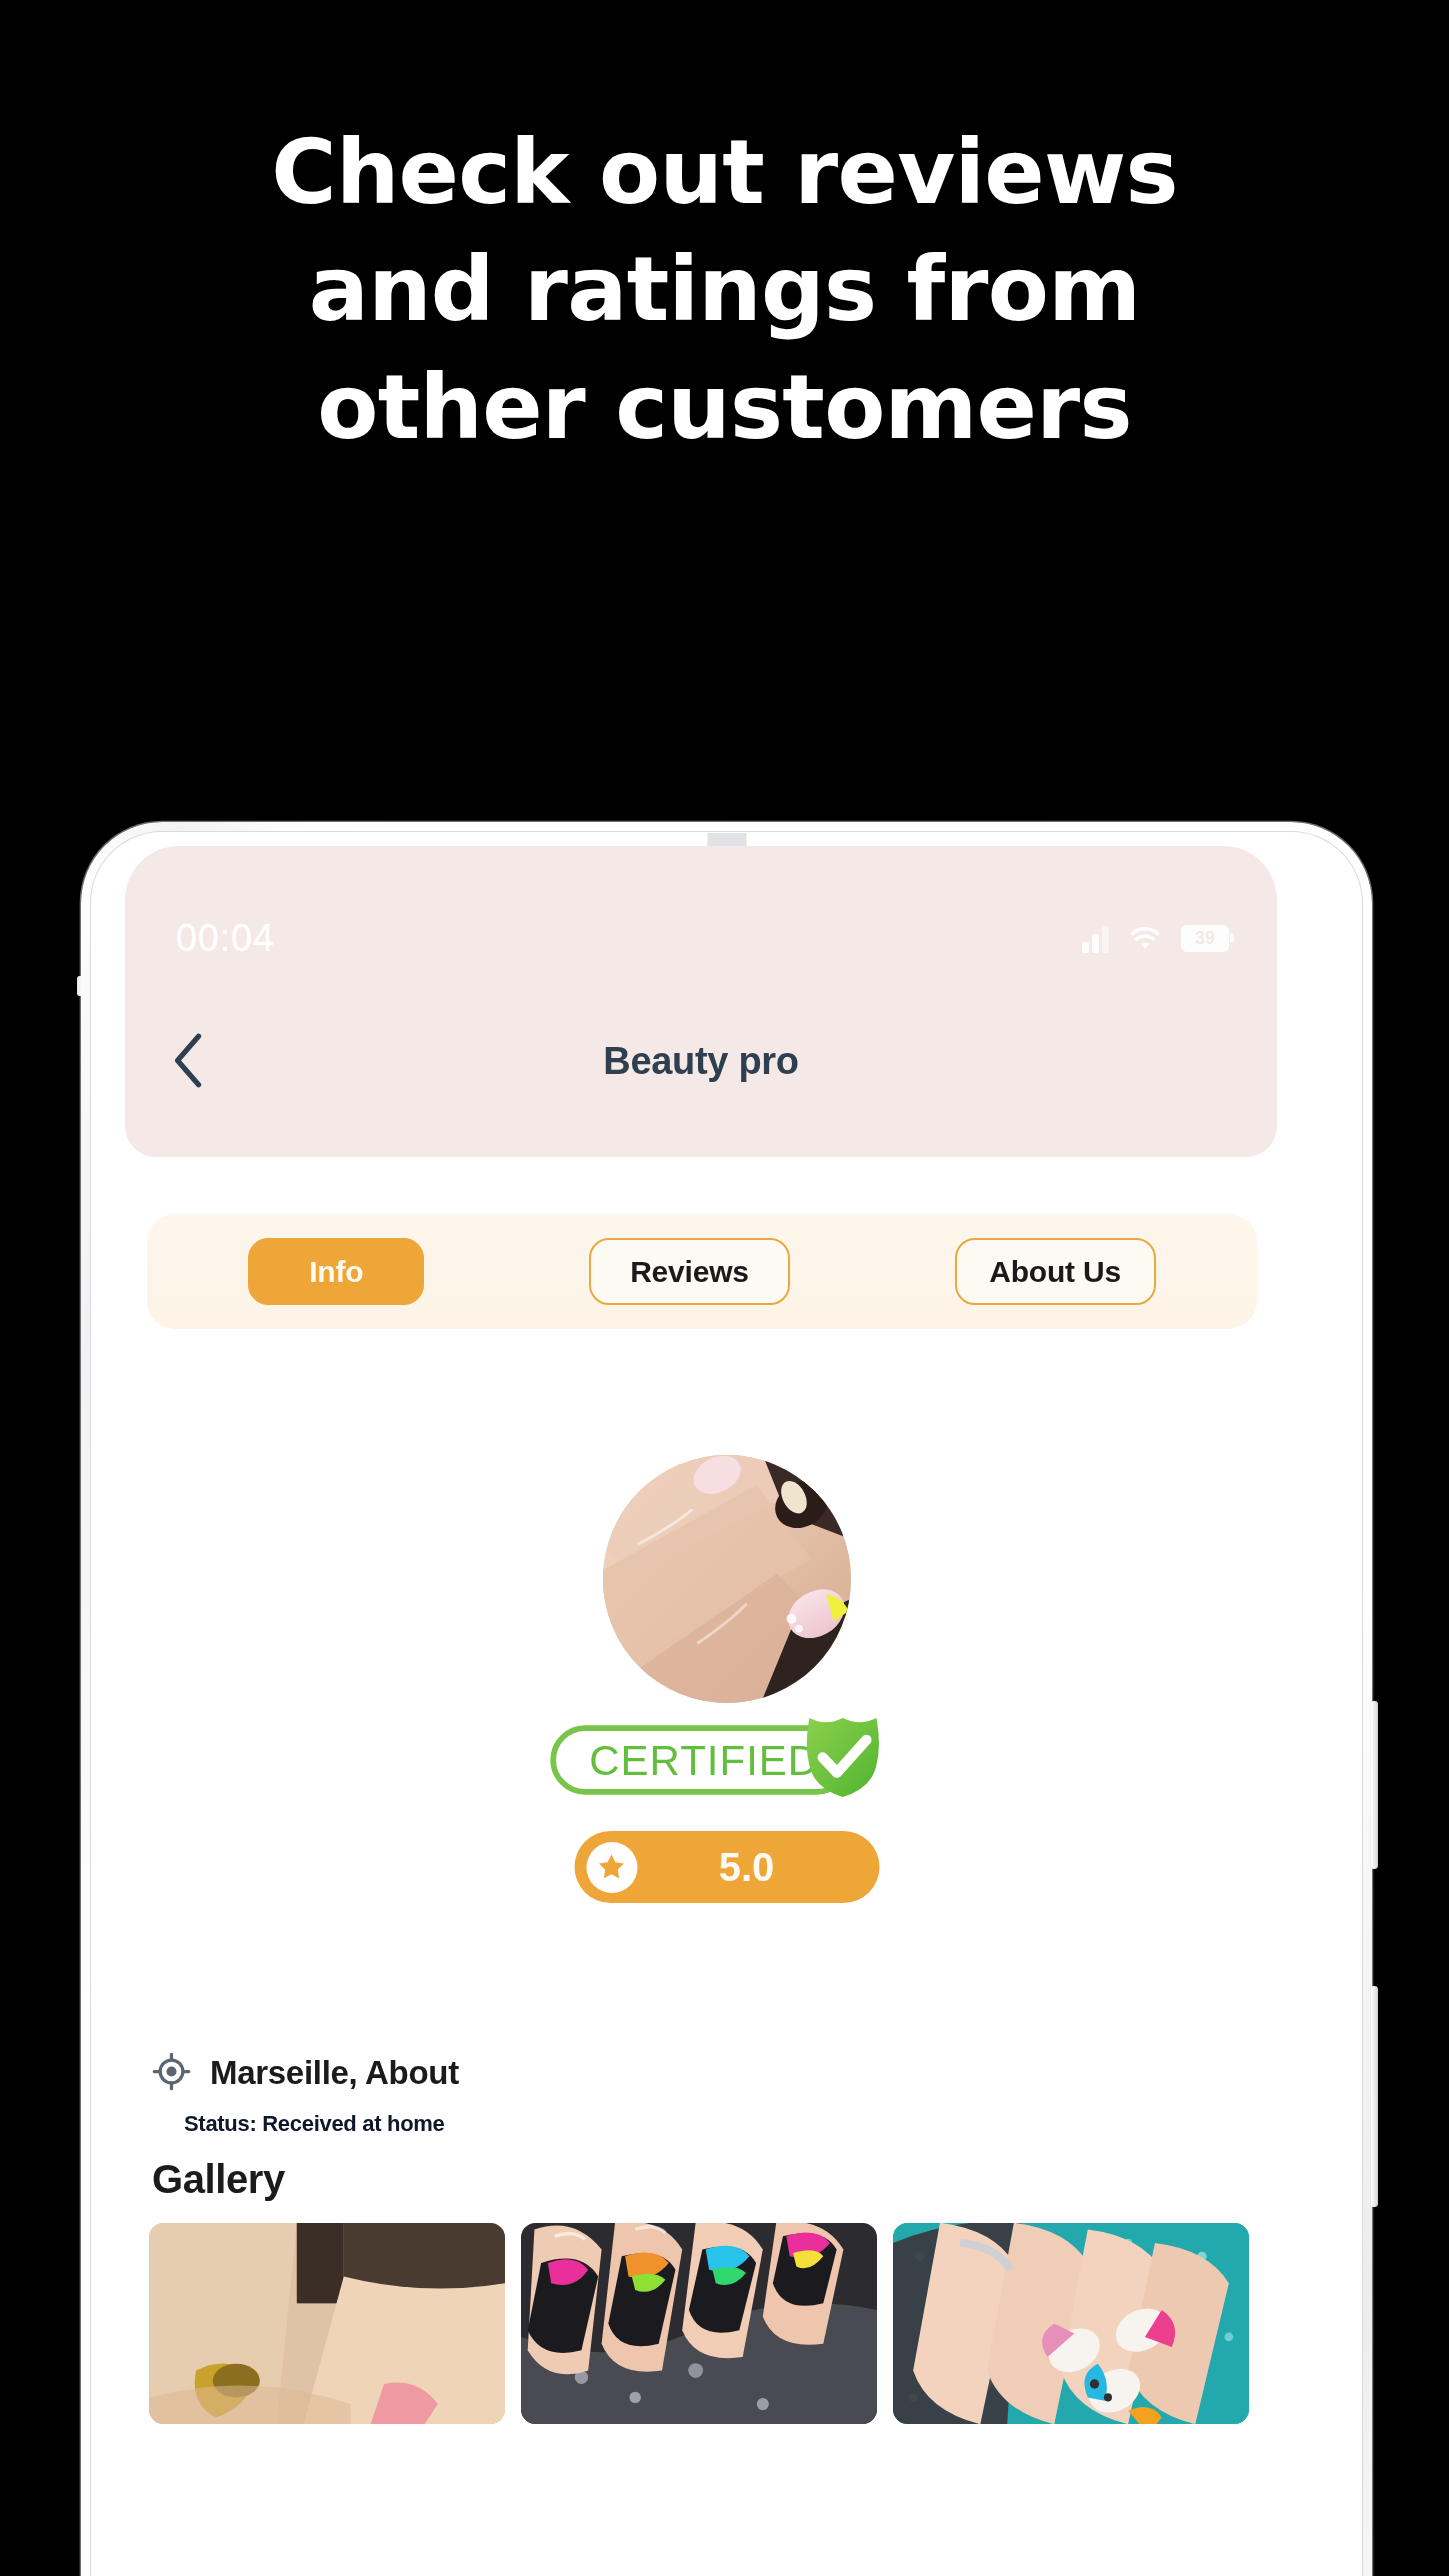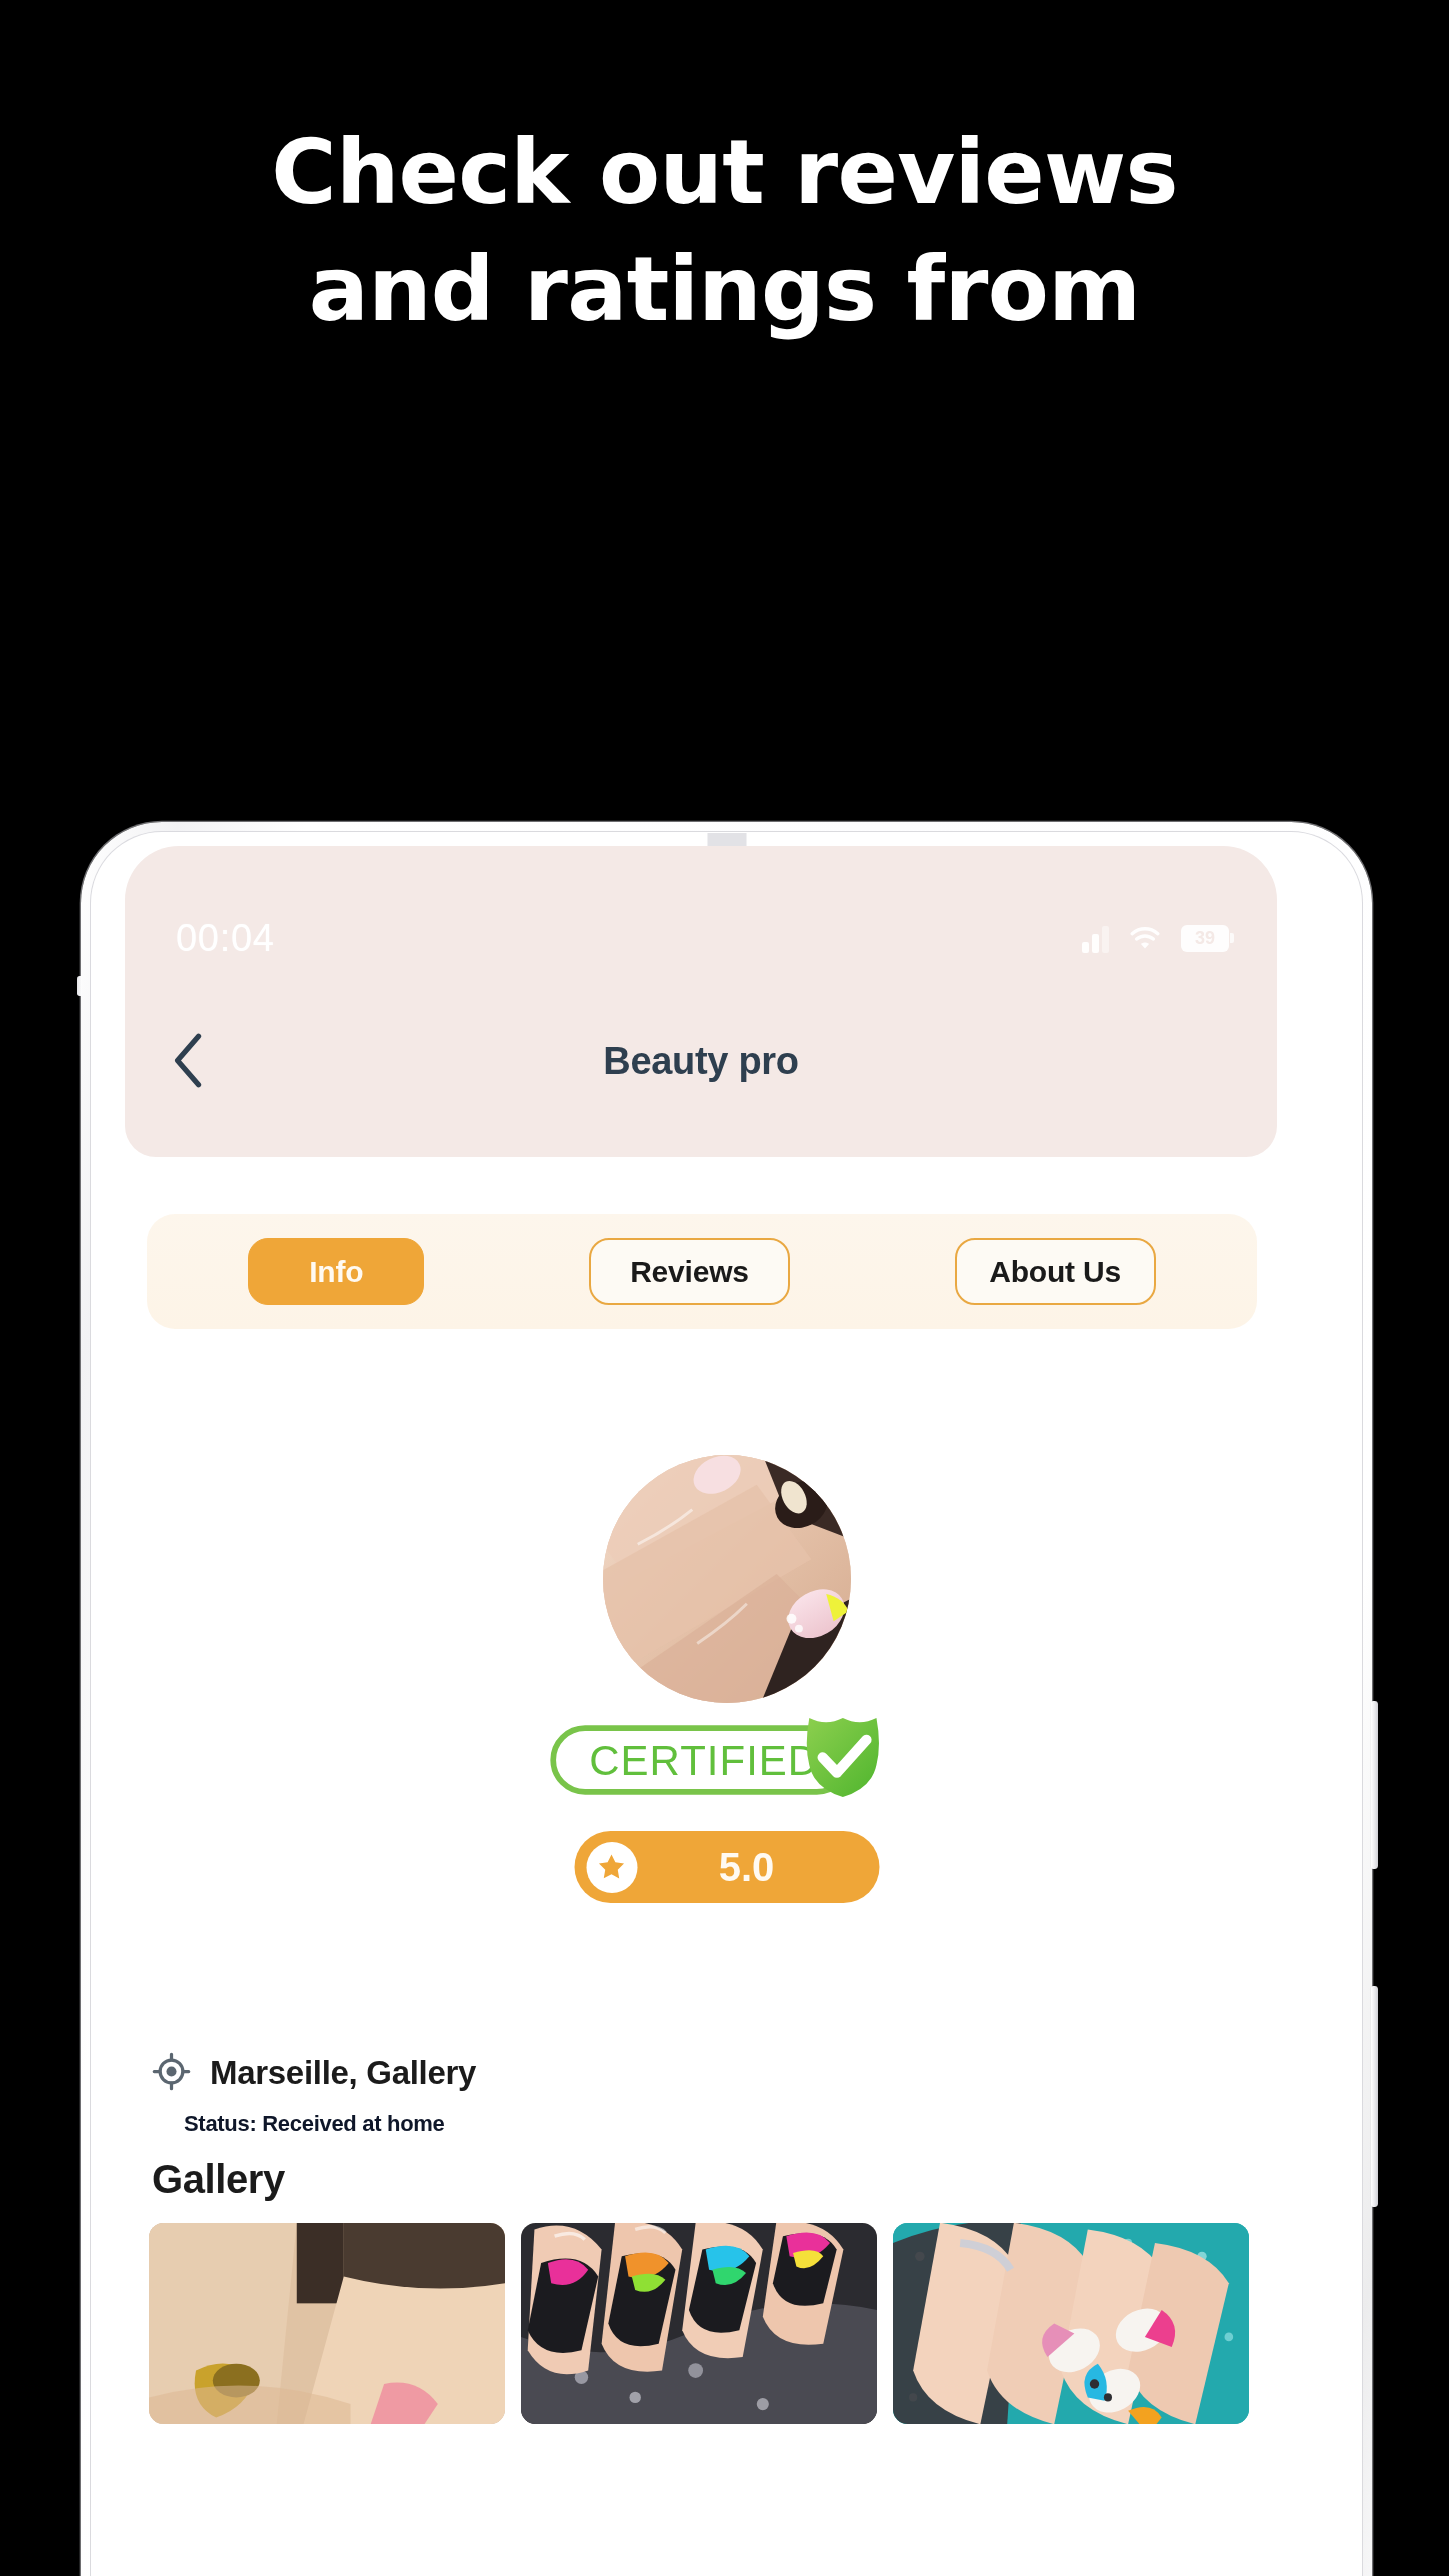--- a/index.html
+++ b/index.html
@@ -347,20 +347,21 @@
     background: #d9cfc8;
   }
   .thumb svg { display: block; width: 100%; height: 100%; }
 </style>
 </head>
 <body>
 
 <div class="headline">
   <span class="headline-line">Check out reviews</span>
   <span class="headline-line">and ratings from</span>
+  <span class="headline-line">other customers</span>
 </div>
 
 <div class="phone">
 
   <div class="phone-body"></div>
   <div class="phone-bezel"></div>
   <div class="phone-notch"></div>
 
   <div class="btn-right vol"></div>
   <div class="btn-right pwr"></div>
@@ -465,21 +466,21 @@
     </div>
 
     <div class="location-row">
       <span>
         <svg width="39" height="39" viewBox="0 0 24 24" fill="none">
           <circle cx="12" cy="12" r="7" stroke="#5b6670" stroke-width="2"></circle>
           <circle cx="12" cy="12" r="3.1" fill="#5b6670"></circle>
           <path d="M12 1.4v3.4M12 19.2v3.4M1.4 12h3.4M19.2 12h3.4" stroke="#5b6670" stroke-width="2" stroke-linecap="round"></path>
         </svg>
       </span>
-      <span class="loc-text">Marseille, Gallery</span>
+      <span class="loc-text">Marseille, About</span>
     </div>
 
     <div class="status-row">Status: Received at home</div>
 
     <div class="gallery-title">Gallery</div>
 
     <div class="gallery-grid">
 
       <div class="thumb">
         <svg viewBox="0 0 106 60" preserveAspectRatio="xMidYMid slice">

